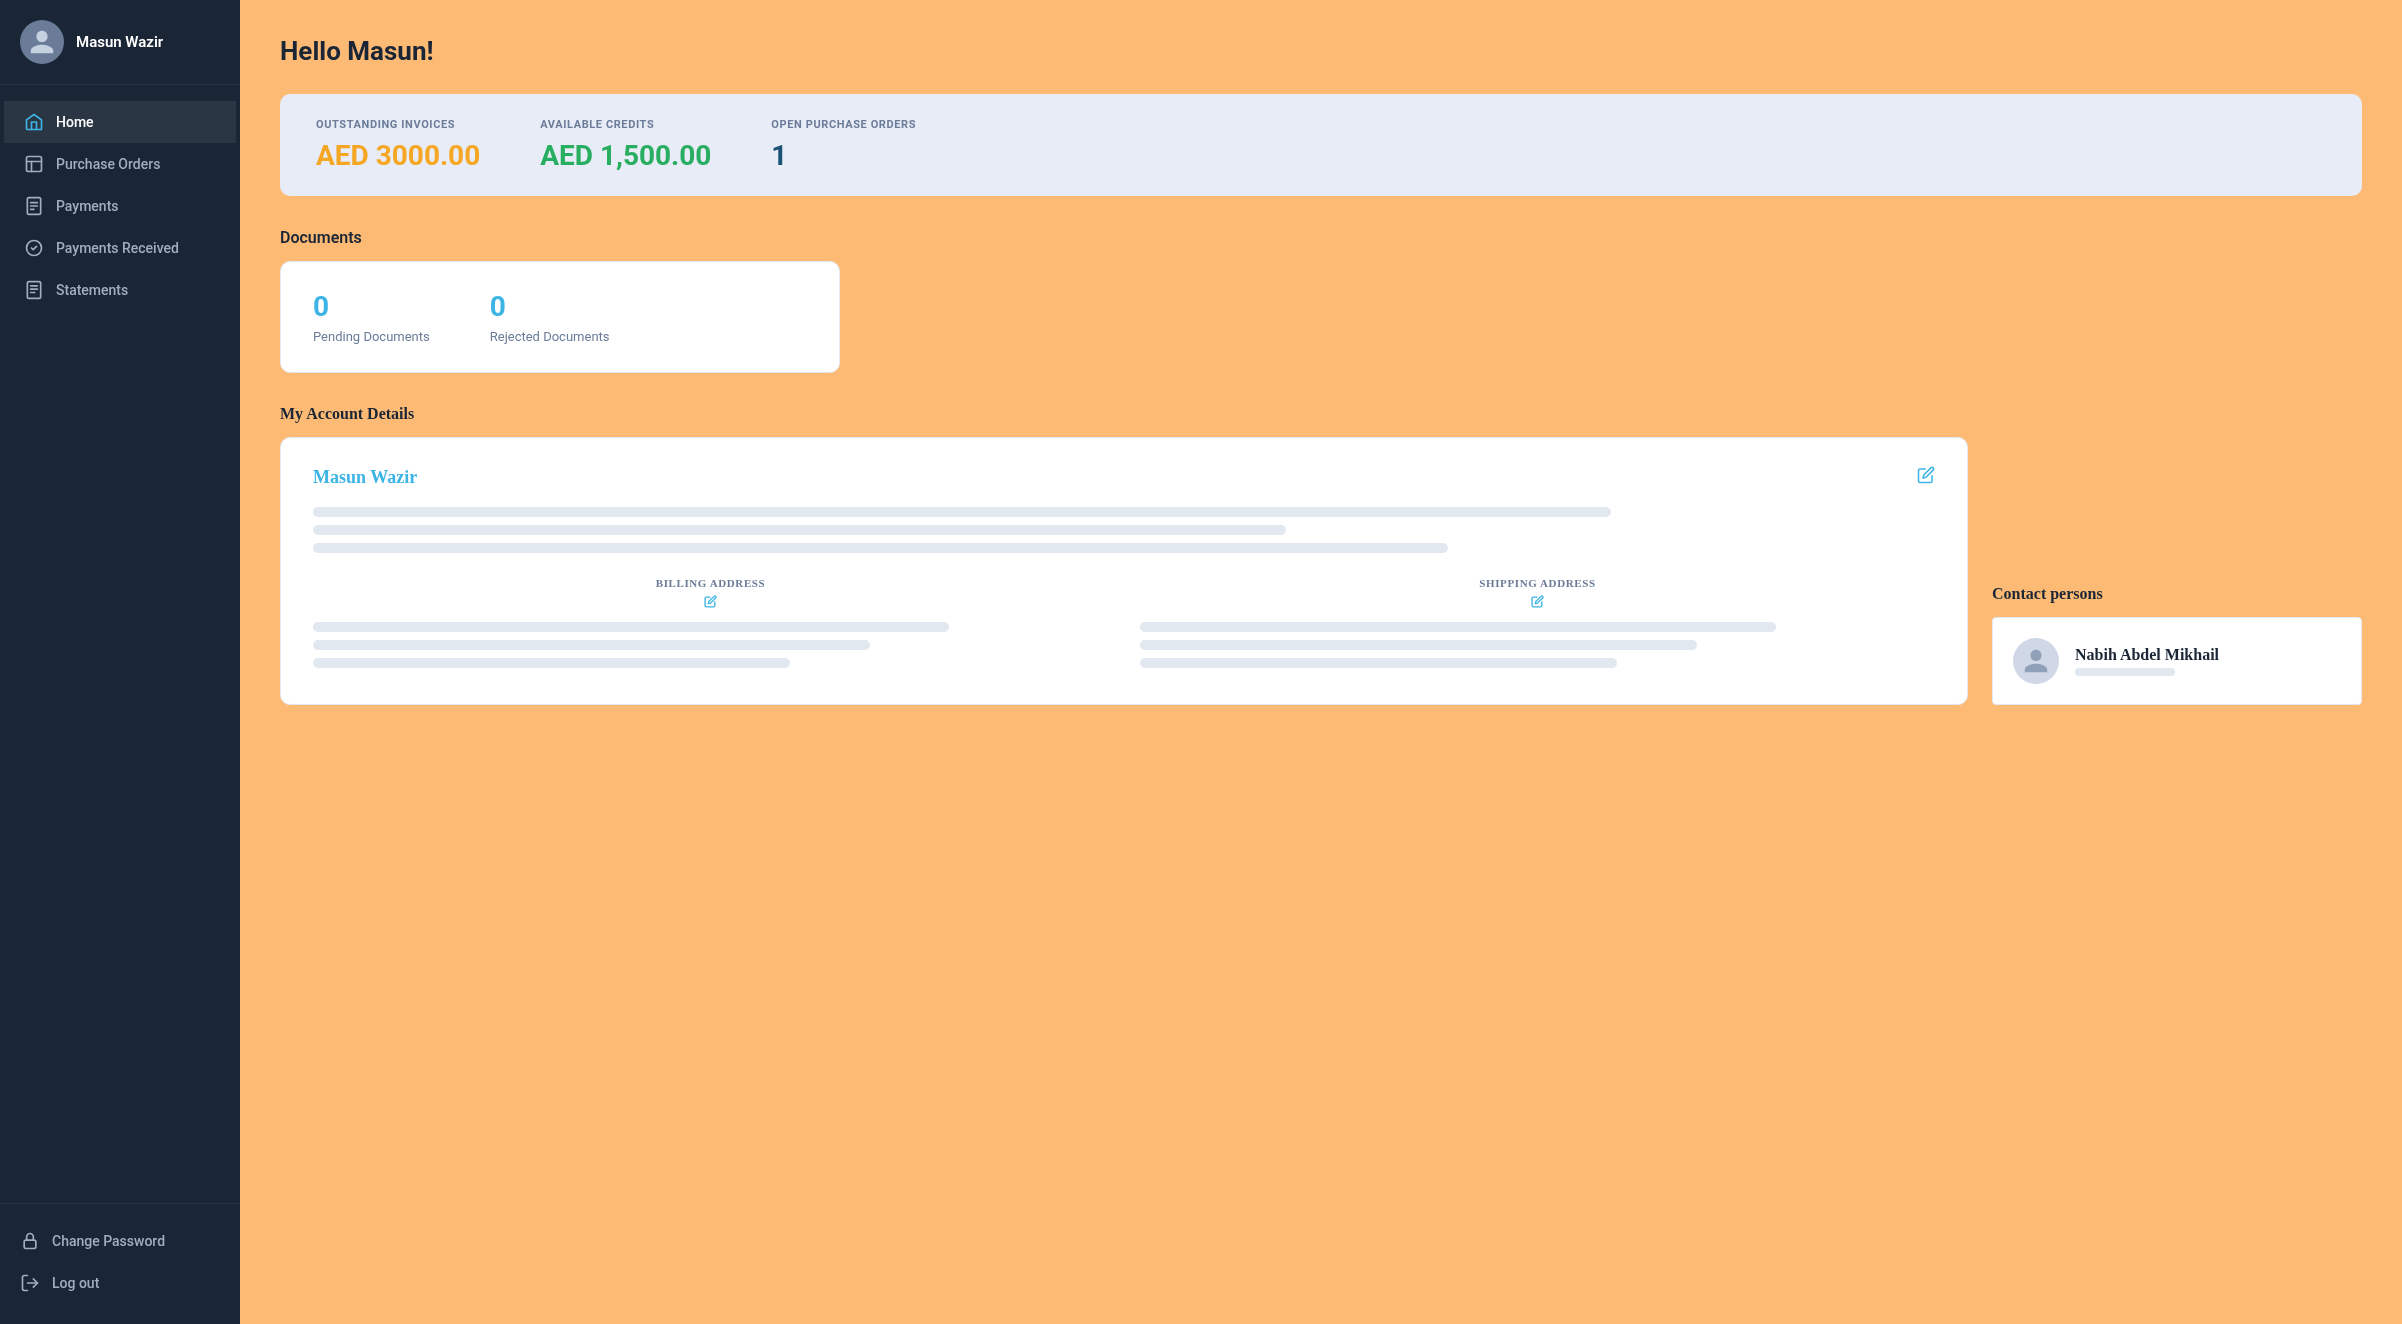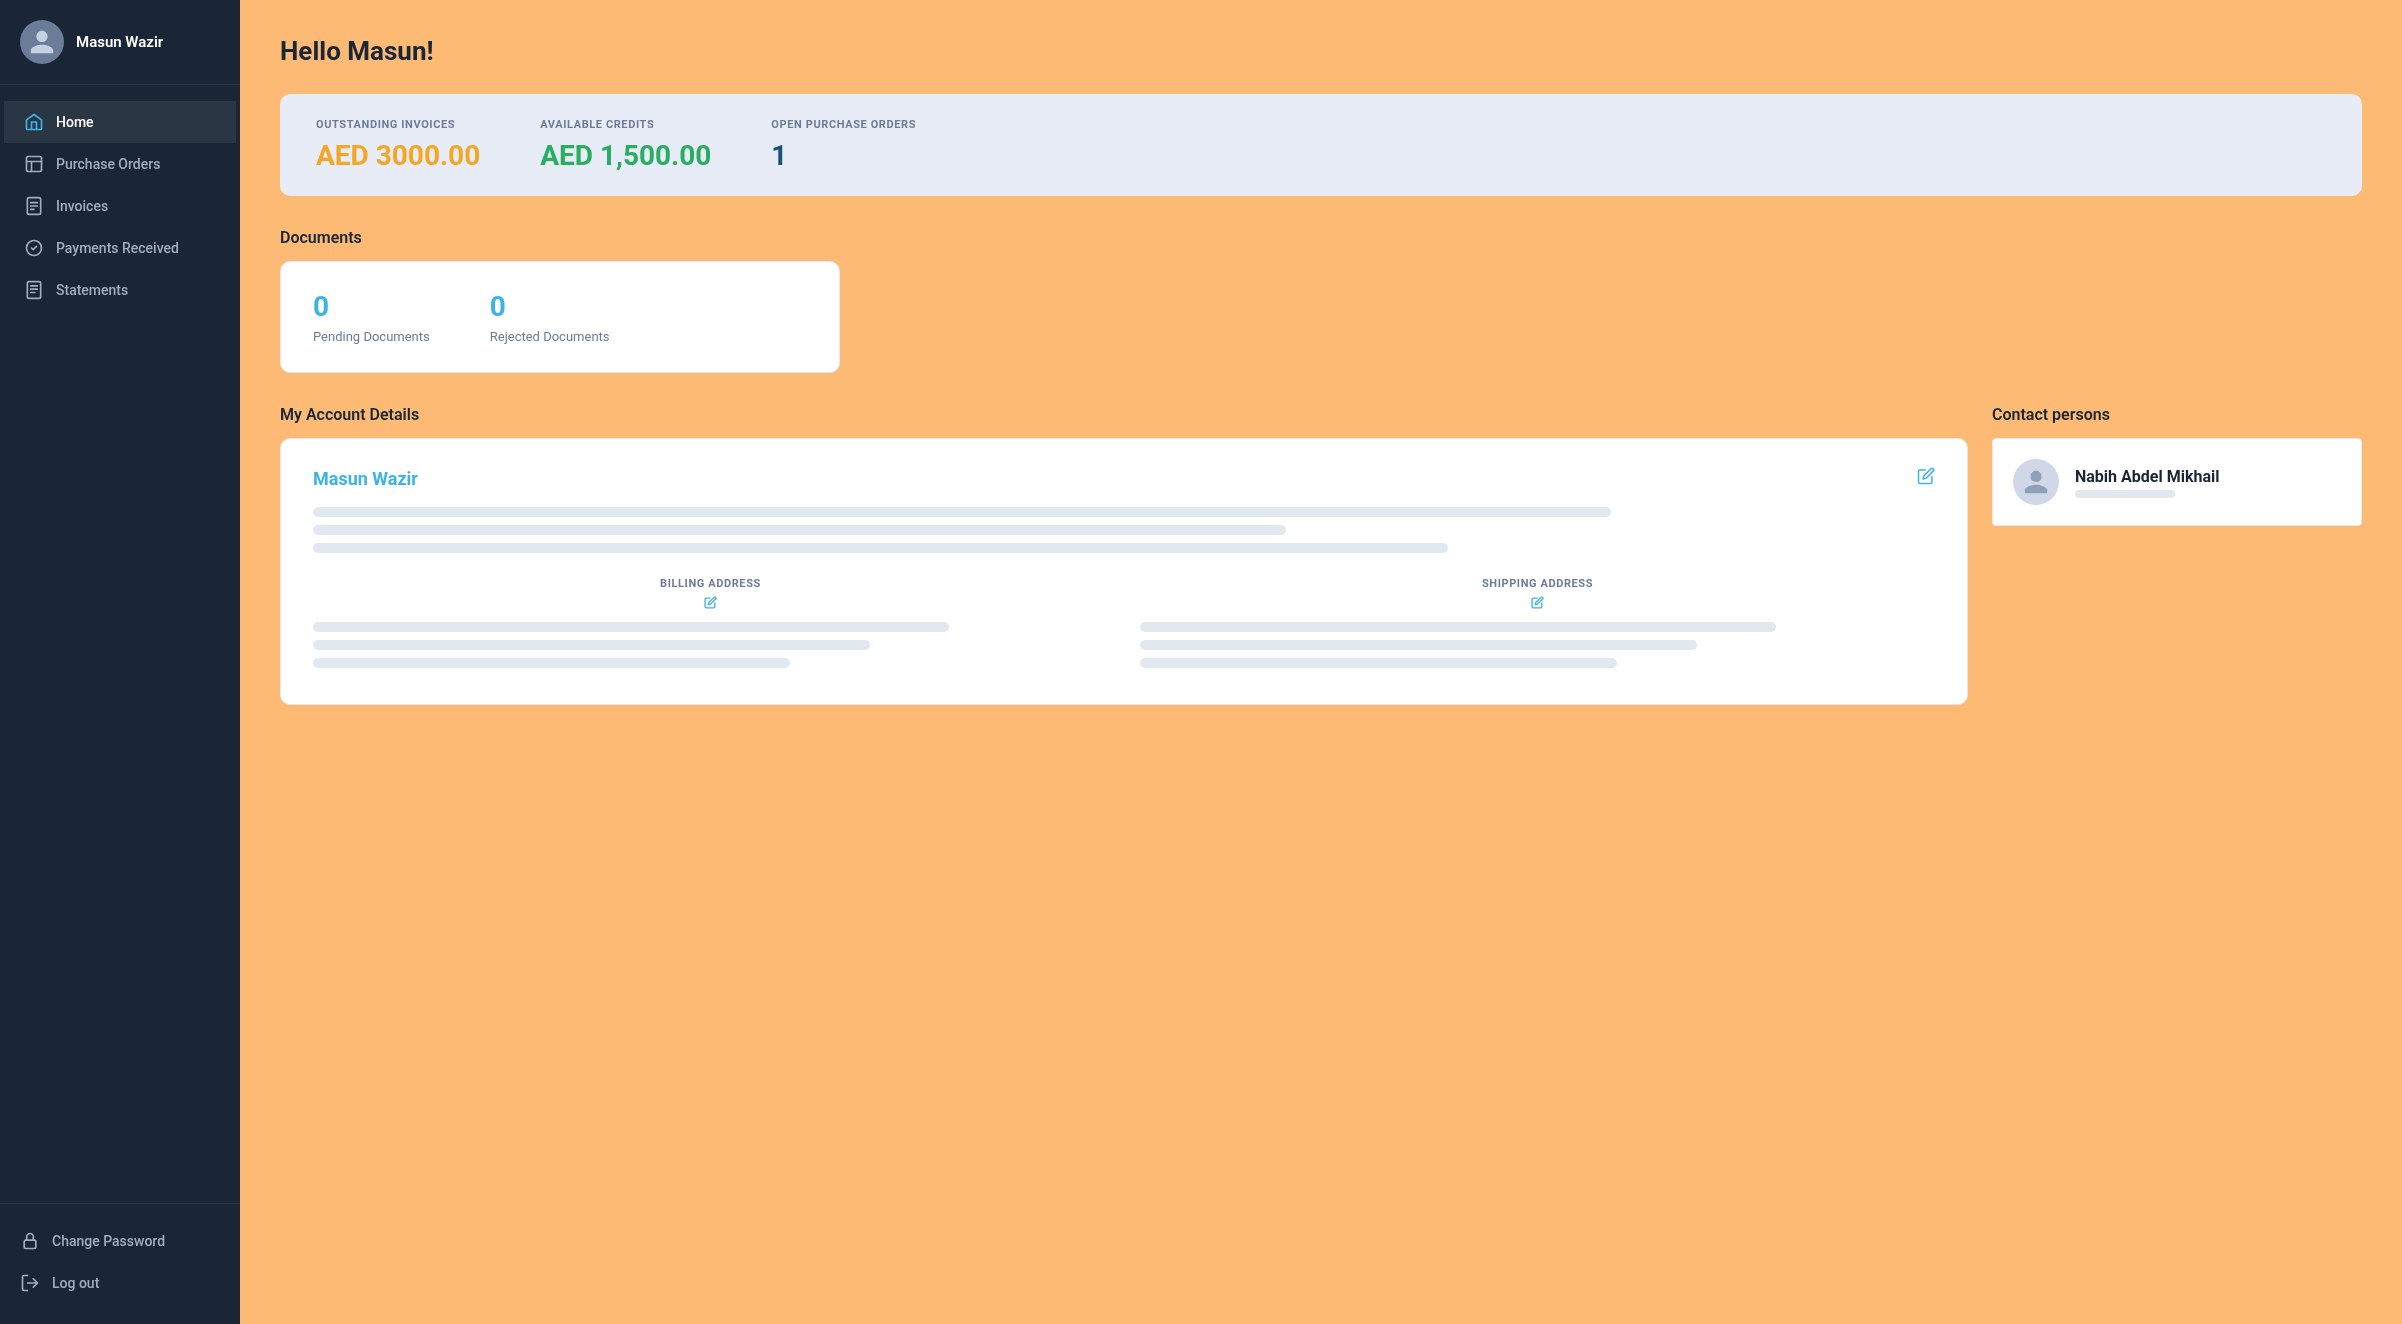--- a/index.html
+++ b/index.html
@@ -108,21 +108,21 @@
       display: flex;
       gap: 60px;
       margin-bottom: 32px;
       max-width: 560px;
     }
     .doc-item {}
     .doc-count { font-size: 28px; font-weight: 700; color: #3cb4e5; margin-bottom: 6px; }
     .doc-label { font-size: 13px; color: #6b7c99; }
 
     
-    .two-col { display: flex; gap: 24px; align-items: flex-start; }
+    .two-col { display: flex; gap: 24px; align-items: flex-end; font-family: Liberation Serif, serif; }
     .account-section { flex: 1; }
     .contact-section { width: 370px; }
 
     
     .account-card {
       background: #fff;
       border-radius: 10px;
       border: 1px solid #e2e8f0;
       padding: 28px 32px;
     }
@@ -209,21 +209,21 @@
       <span>Purchase Orders</span>
     </div>
 
     <div class="nav-item">
       <svg class="nav-icon" viewBox="0 0 24 24" fill="none" stroke="#a0aec0" stroke-width="2" stroke-linecap="round" stroke-linejoin="round">
         <rect x="4" y="2" width="16" height="20" rx="2"></rect>
         <line x1="8" y1="8" x2="16" y2="8"></line>
         <line x1="8" y1="12" x2="16" y2="12"></line>
         <line x1="8" y1="16" x2="12" y2="16"></line>
       </svg>
-      <span>Invoices</span>
+      <span>Payments</span>
     </div>
 
     <div class="nav-item">
       <svg class="nav-icon" viewBox="0 0 24 24" fill="none" stroke="#a0aec0" stroke-width="2" stroke-linecap="round" stroke-linejoin="round">
         <circle cx="12" cy="12" r="9"></circle>
         <path d="M9 12l2 2 4-4"></path>
       </svg>
       <span>Payments Received</span>
     </div>
 

